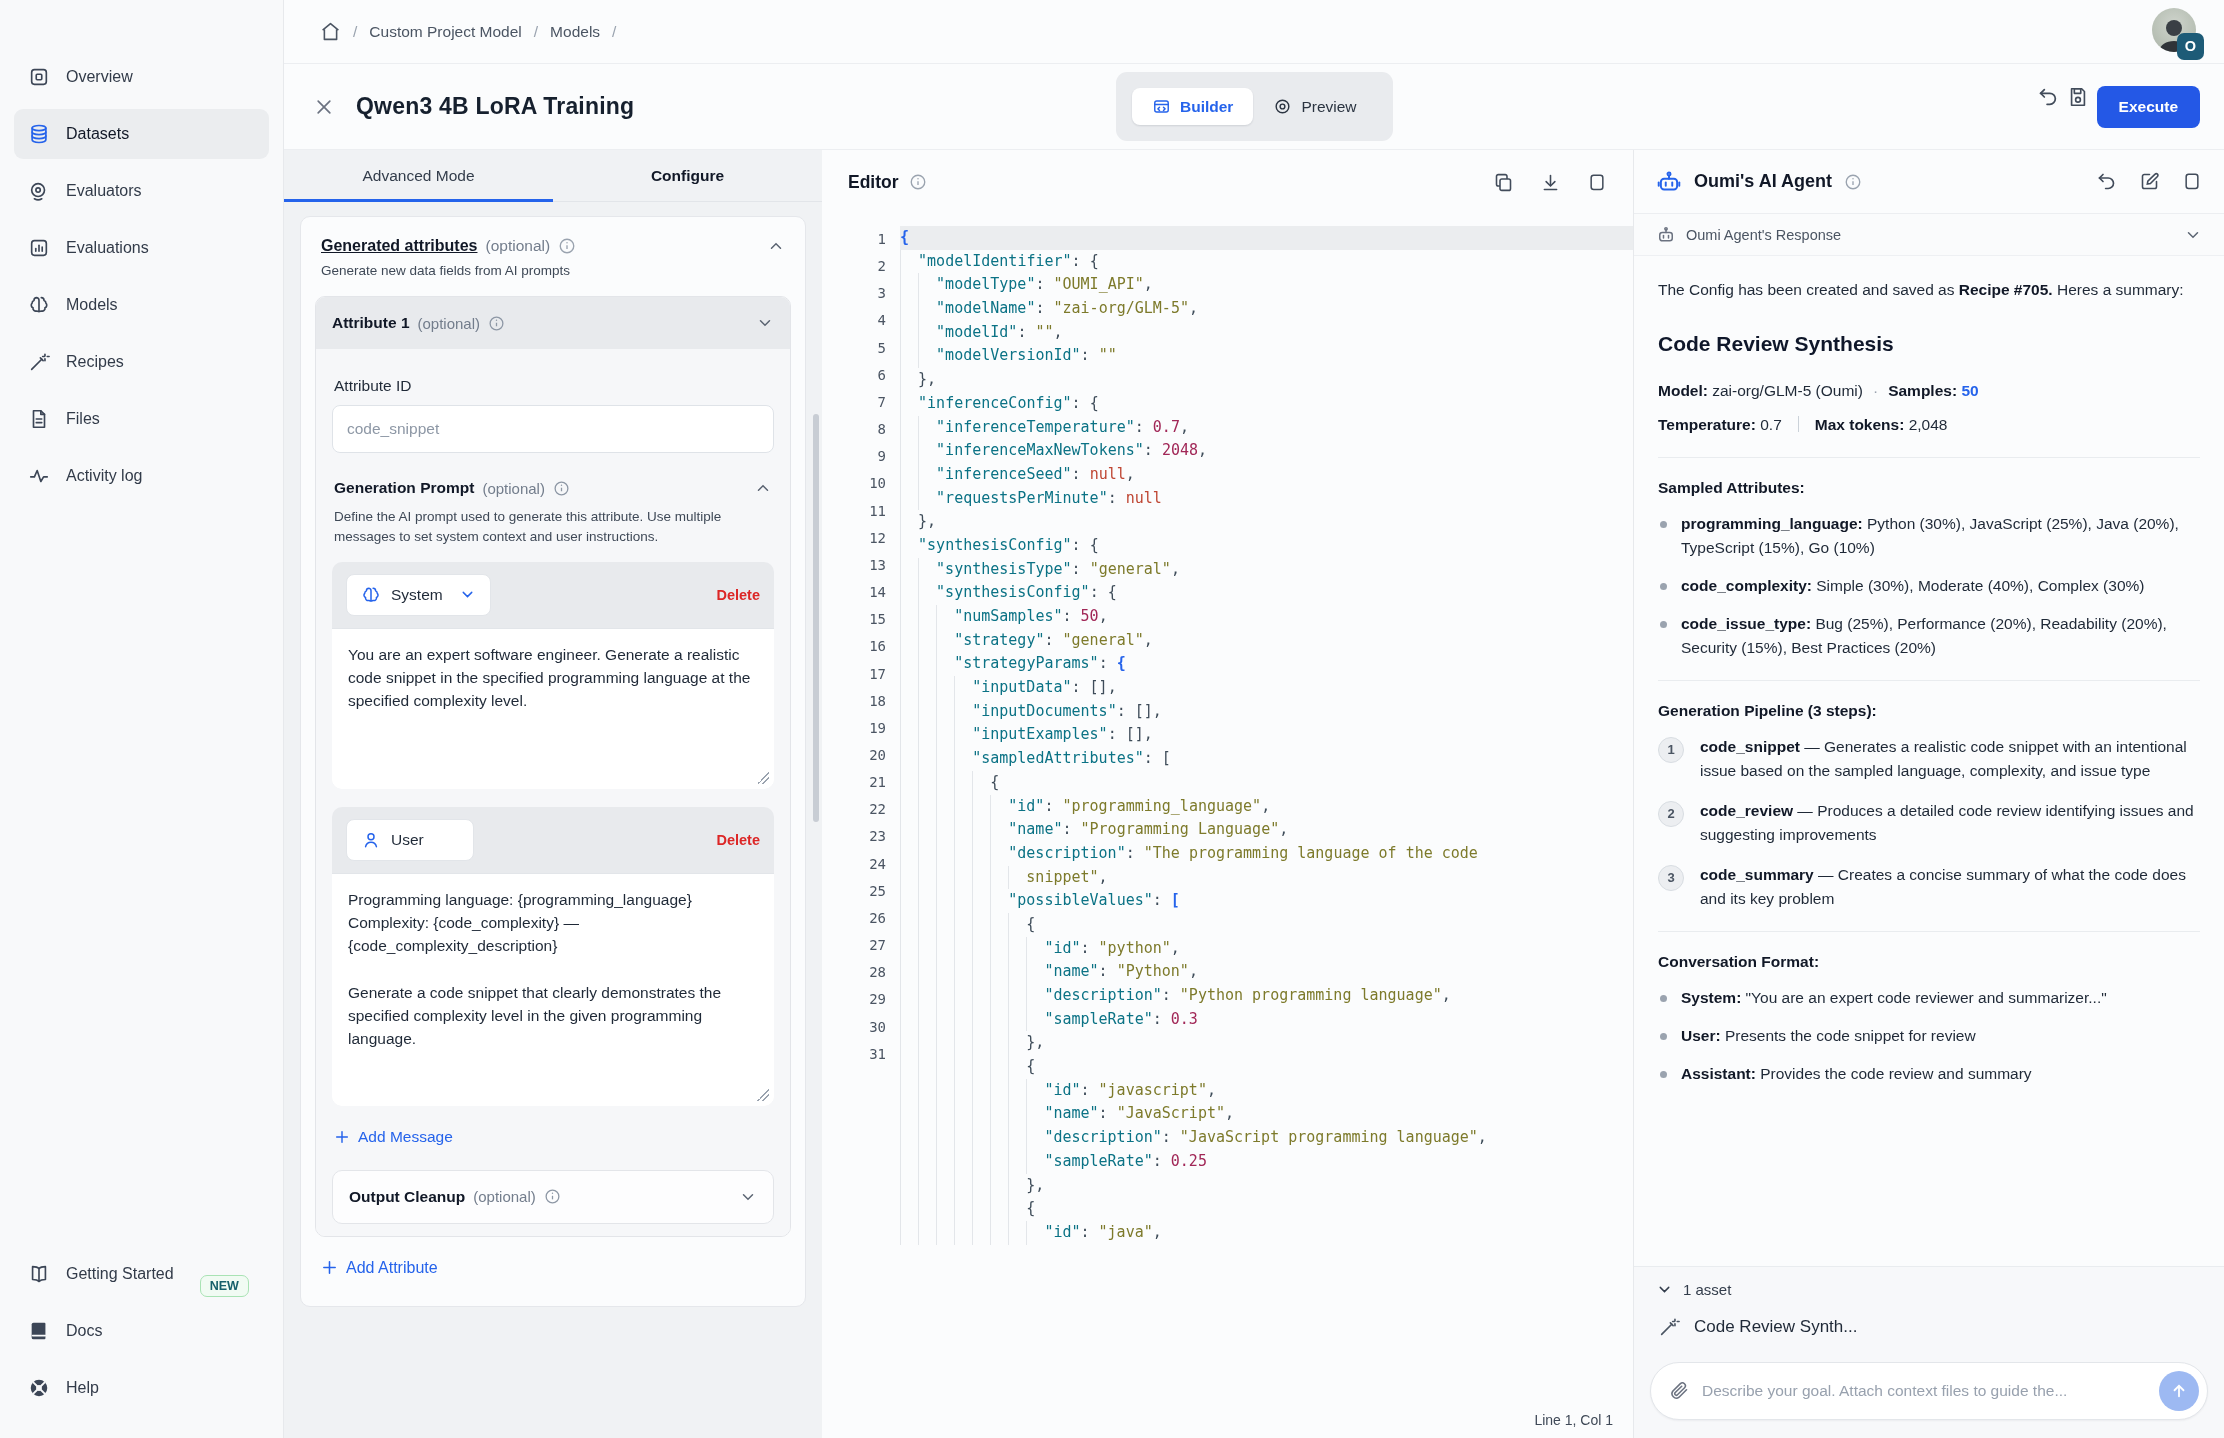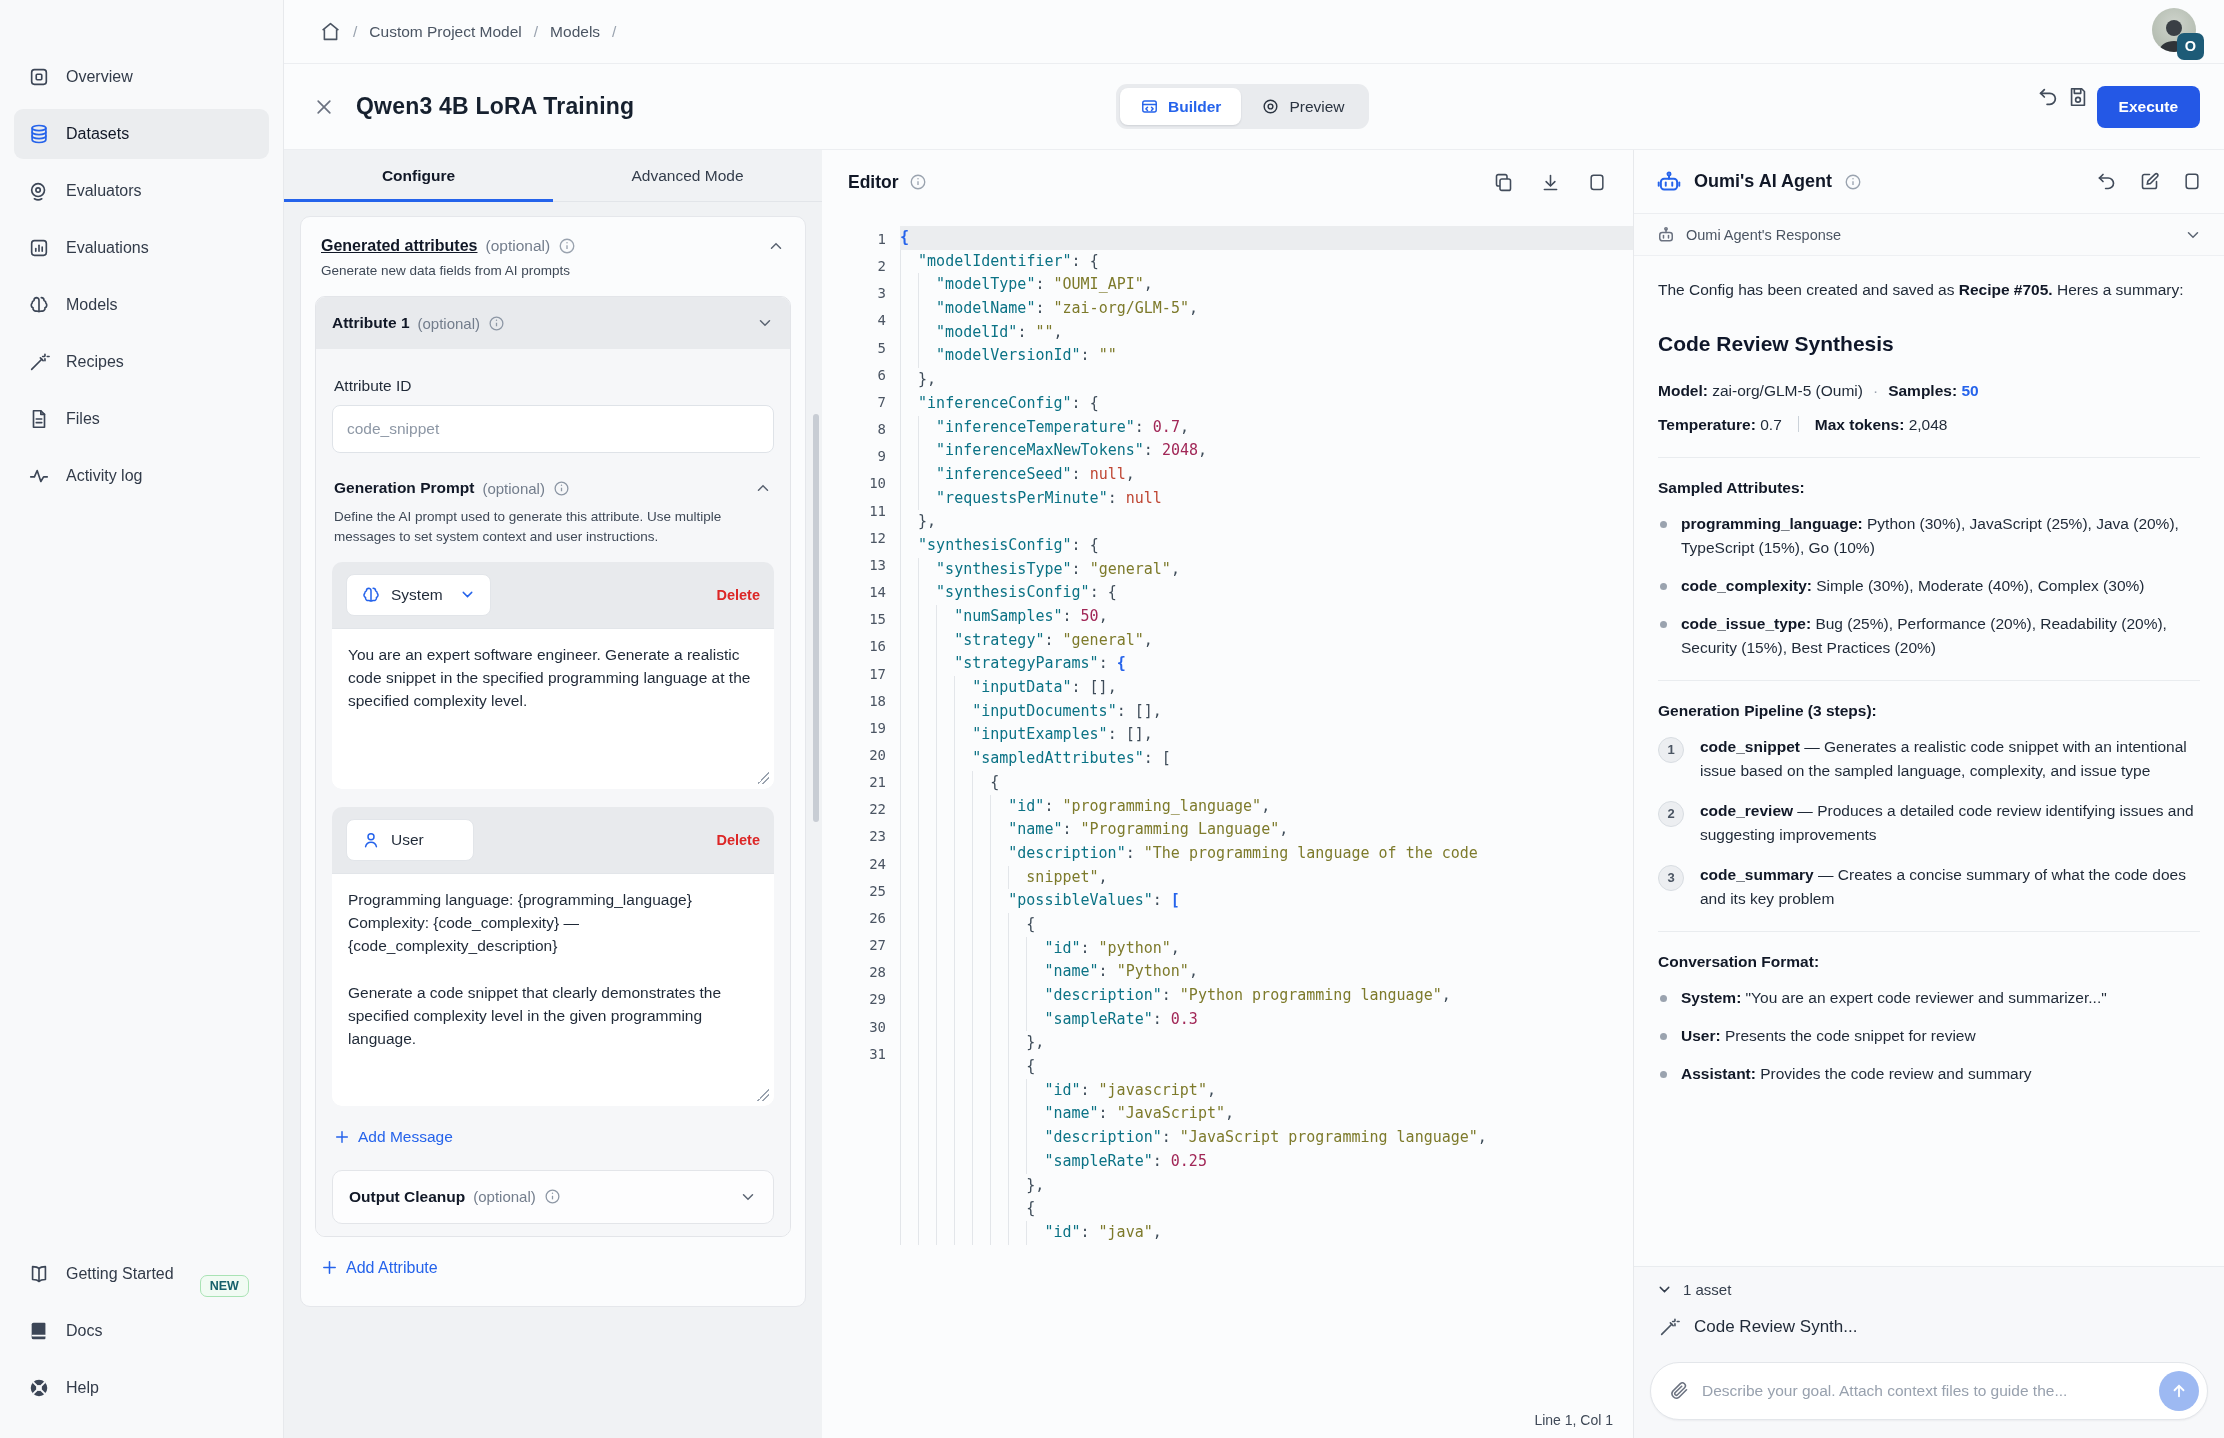--- a/index.html
+++ b/index.html
@@ -33,21 +33,21 @@
   .avatar-wrap { margin-left:auto; position:relative; width:48px; height:48px; }
   .avatar { width:44px; height:44px; border-radius:50%; background:radial-gradient(circle at 50% 38%, #cfd4cd 0%, #b9c1b6 60%, #a8b0a6 100%); overflow:hidden; position:relative; }
   .avatar svg { position:absolute; left:0; top:4px; }
   .avatar-badge { position:absolute; right:-4px; bottom:-4px; width:27px; height:27px; background:#1d5b77;
     border-radius:7px; color:#fff; font-size:14.5px; font-weight:700; display:flex; align-items:center; justify-content:center; }
 
   .title-bar { height:86px; flex:0 0 86px; display:flex; align-items:center; padding:0 24px 0 30px;
     border-bottom:1px solid #eceef1; background:#fbfcfd; position:relative; }
   .close-x { color:#6b7280; cursor:pointer; margin-right:22px; display:flex; }
   .page-title { font-size:23px; font-weight:700; color:#16202e; letter-spacing:.2px; }
-  .seg-wrap { position:absolute; left:832px; display:flex; background:#e9ebee; border-radius:11px; padding:4px; }
+  .seg-wrap { position:absolute; left:832px; display:flex; background:#e9ebee; border-radius:11px; padding:16px; }
   .seg { display:flex; align-items:center; gap:9px; padding:9px 20px; border-radius:8px; font-size:15.5px; color:#2b3441; cursor:pointer; }
   .seg.active { background:#fff; color:#2563eb; font-weight:600; box-shadow:0 1px 2px rgba(16,24,40,.12); }
   .title-actions { margin-left:auto; display:flex; align-items:flex-start; gap:8px; }
   .icon-btn { color:#414b5a; cursor:pointer; display:flex; }
   .btn-primary { background:#2458e6; color:#fff; font-size:15.5px; font-weight:600; border:none;
     border-radius:8px; padding:12px 22px; cursor:pointer; }
 
   .content { flex:1; display:flex; min-height:0; }
 
   
@@ -314,22 +314,22 @@
             </svg>
         </span>
         <button class="btn-primary">Execute</button>
       </div>
     </div>
 
     <div class="content">
 
       <section class="config-col">
         <div class="tabs">
+          <div class="tab">Advanced Mode</div>
           <div class="tab active">Configure</div>
-          <div class="tab">Advanced Mode</div>
           <div class="tab-underline"></div>
         </div>
         <div class="config-scroll">
           <div class="card">
             <div class="sec-head">
               <span class="sec-title">Generated attributes</span>
               <span class="muted">(optional)</span>
               <span class="icon-btn">
                 <svg width="18" height="18" viewBox="0 0 24 24" fill="none" stroke="#9aa3af" stroke-width="1.8">
                     <circle cx="12" cy="12" r="9"></circle>

